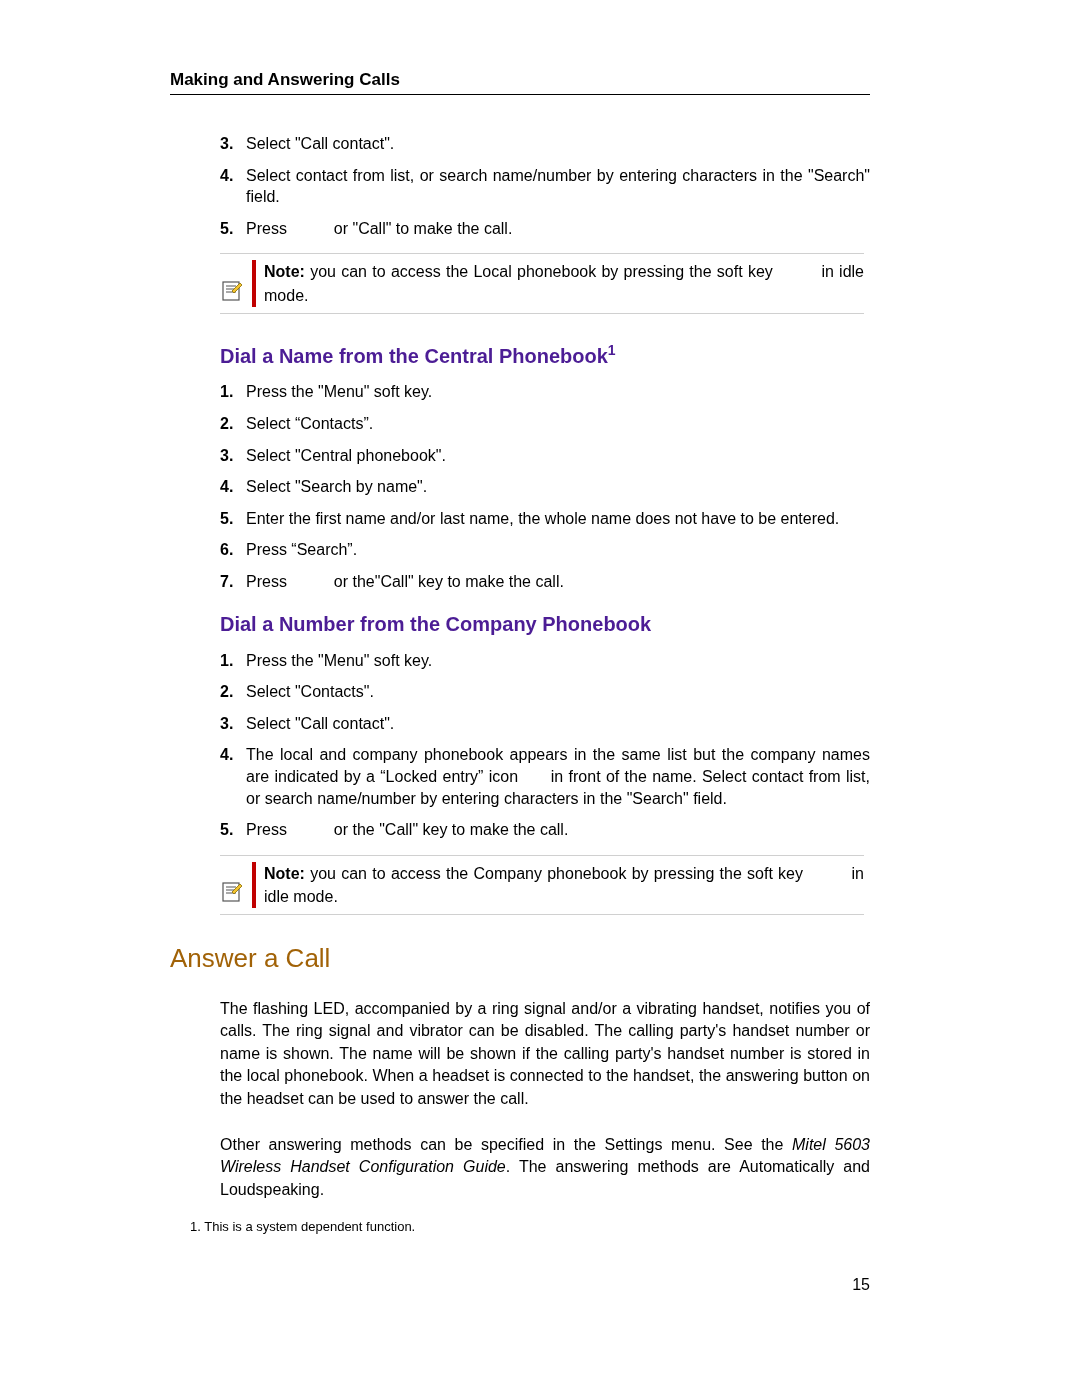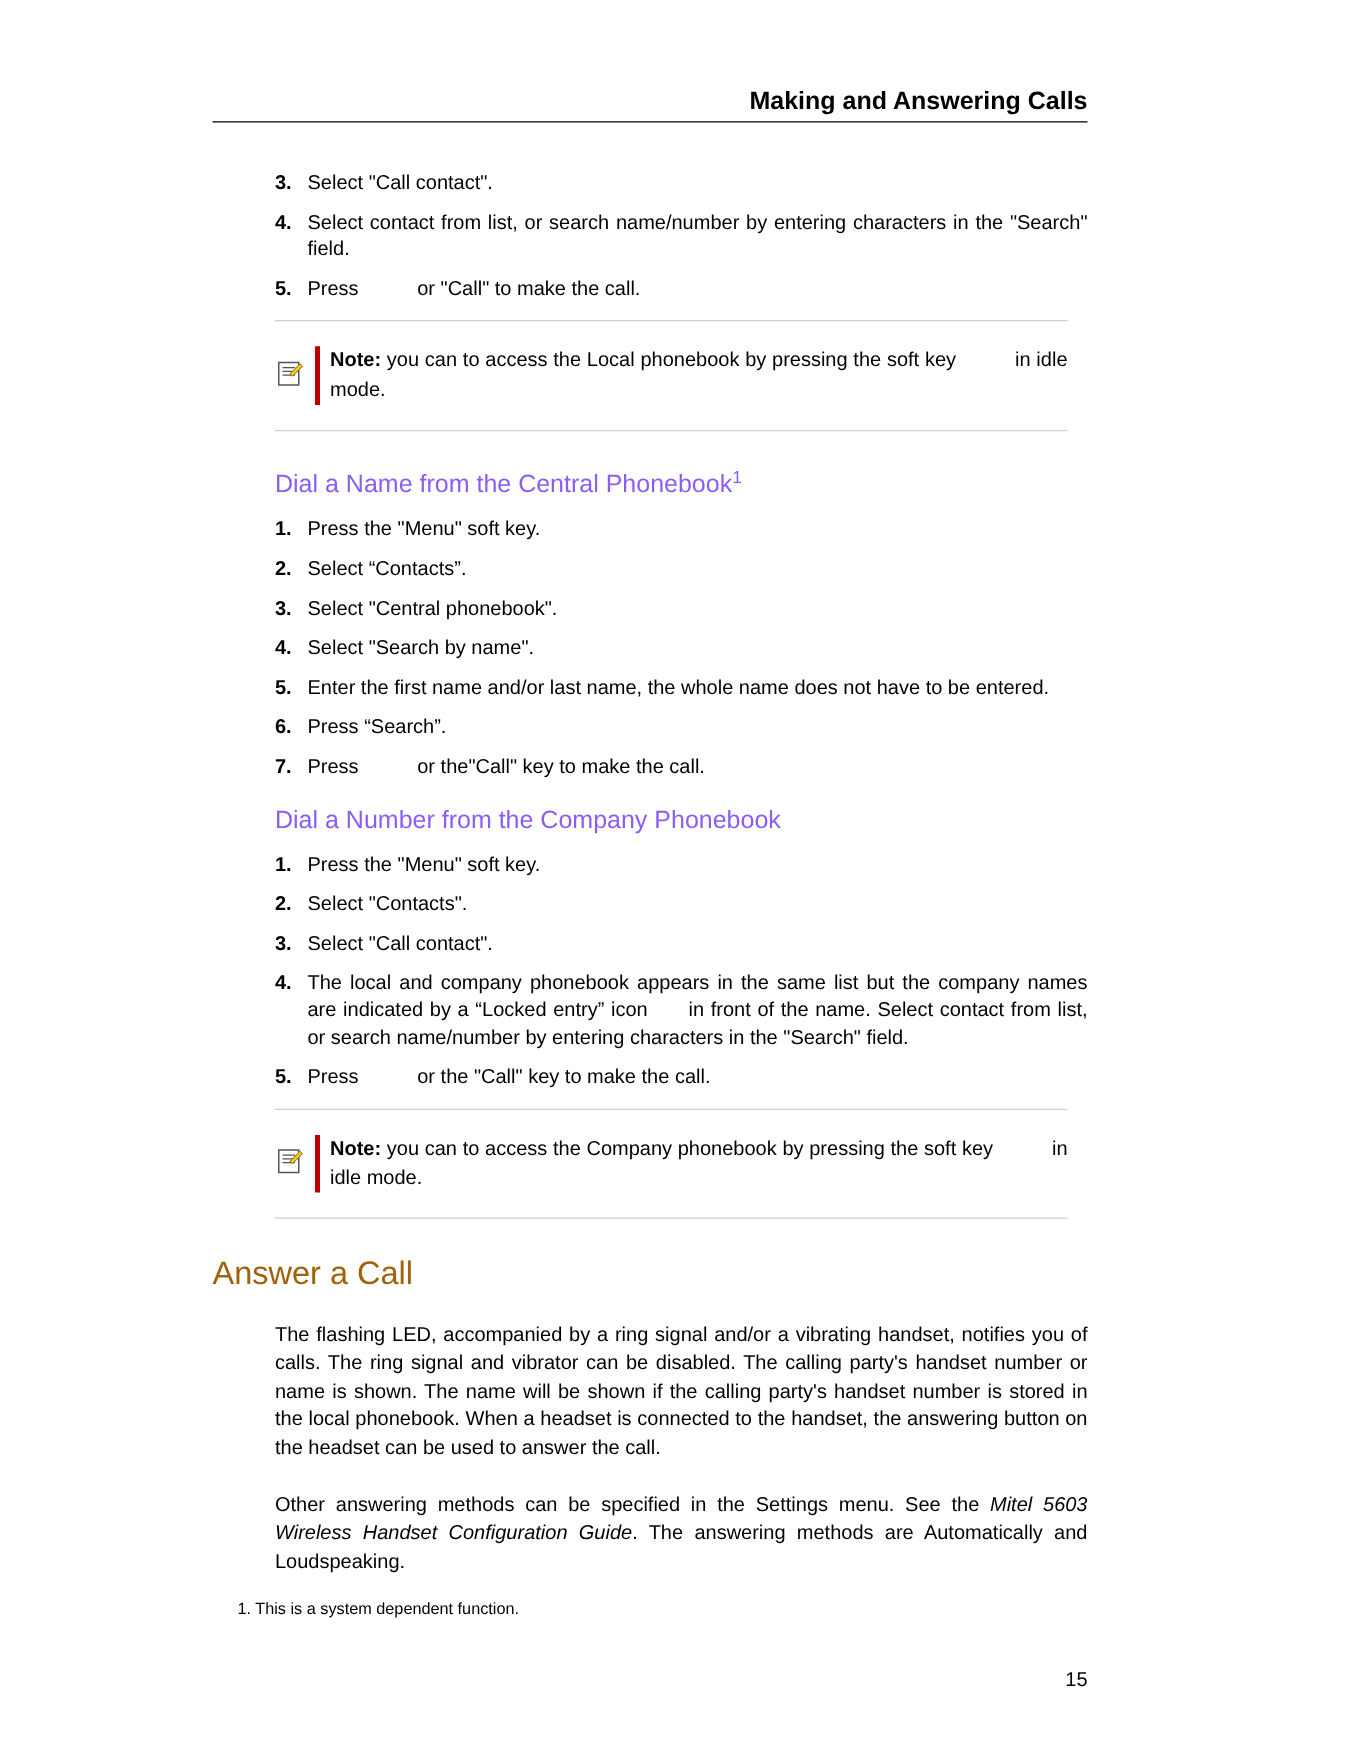--- a/index.html
+++ b/index.html
@@ -11,23 +11,23 @@
     color: #000;
     position: relative;
   }
   .page {
     position: absolute;
     left: 170px;
     top: 70px;
     width: 700px;
   }
   .header-title {
-    text-align: right;
+    text-align: left;
     font-weight: bold;
-    font-size: 20px;
+    font-size: 17px;
     padding-bottom: 4px;
     border-bottom: 1px solid #000;
     margin-bottom: 38px;
   }
   .content-indent {
     margin-left: 50px;
   }
   ol.steps {
     list-style: none;
     padding: 0;
@@ -43,46 +43,46 @@
     font-weight: bold;
     min-width: 26px;
   }
   ol.steps > li .txt {
     flex: 1;
     text-align: justify;
   }
   .note-block {
     border-top: 1px solid #d0d0d0;
     border-bottom: 1px solid #d0d0d0;
-    padding: 20px 0;
-    margin: 6px 16px 28px 0;
+    padding: 6px 0;
+    margin: 6px 6px 28px 0;
     display: flex;
-    align-items: center;
+    align-items: flex-end;
   }
   .note-icon {
     width: 26px;
     margin-right: 6px;
     margin-top: 2px;
   }
   .note-bar {
     width: 4px;
     background: #c00000;
     align-self: stretch;
     margin-right: 8px;
   }
   .note-text {
     font-size: 16px;
     line-height: 1.45;
     flex: 1;
     text-align: justify;
   }
   .note-text .bold { font-weight: bold; }
   h2.subhead {
-    color: #8b5cf6;
-    font-weight: normal;
+    color: #4c1d95;
+    font-weight: bold;
     font-size: 20px;
     margin-bottom: 14px;
   }
   h1.mainhead {
     color: #a16207;
     font-weight: normal;
     font-size: 26px;
     margin-bottom: 24px;
   }
   sup { font-size: 0.7em; vertical-align: super; }

